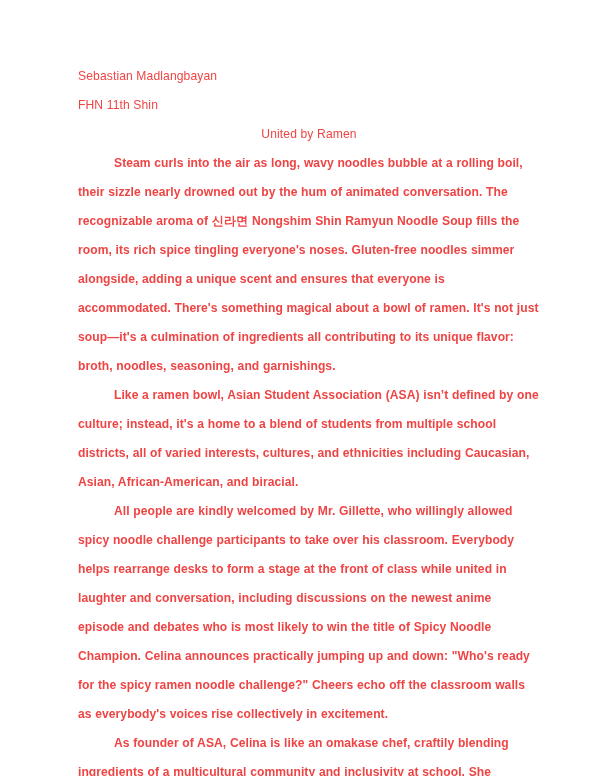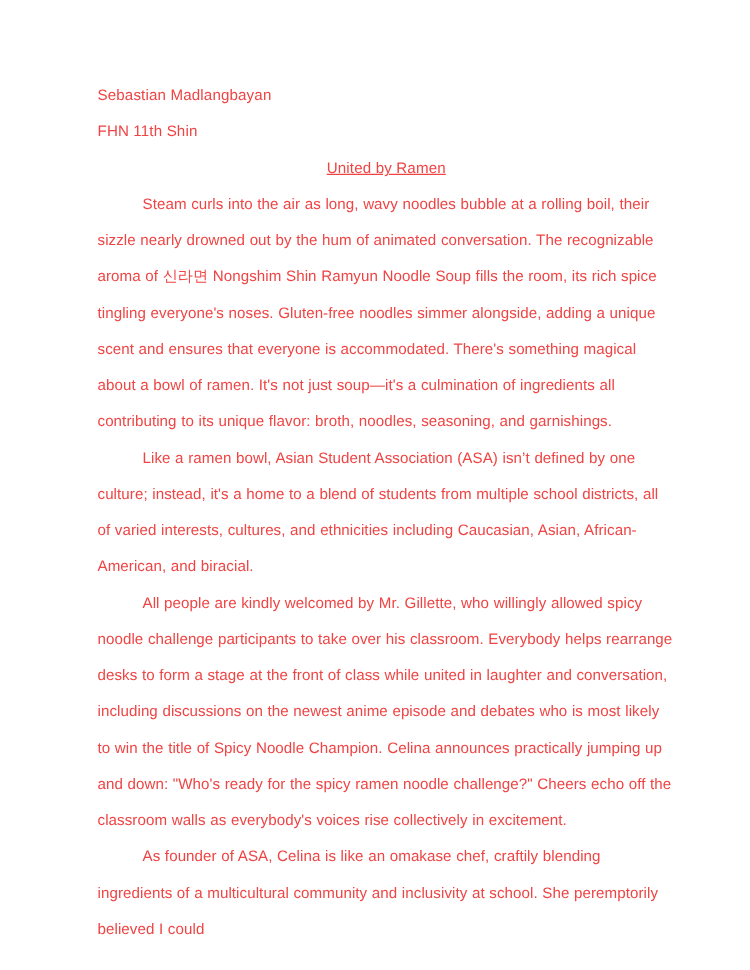--- a/index.html
+++ b/index.html
@@ -30,28 +30,28 @@
     -webkit-font-smoothing: antialiased;
   }
   .hline {
     display: block;
     letter-spacing: 0.01em;
   }
   .doc-title {
     display: block;
     text-align: center;
     letter-spacing: 0.01em;
-    text-decoration: underline;
   }
   .para {
     display: block;
     text-indent: 36px;
     letter-spacing: 0.005em;
     word-spacing: 0.02em;
     hyphens: none;
+    font-weight: bold;
   }
 </style>
 </head>
 <body>
 
 <div id="page">
   <div id="doc-body">
 
     <span class="hline">Sebastian Madlangbayan</span>
 

